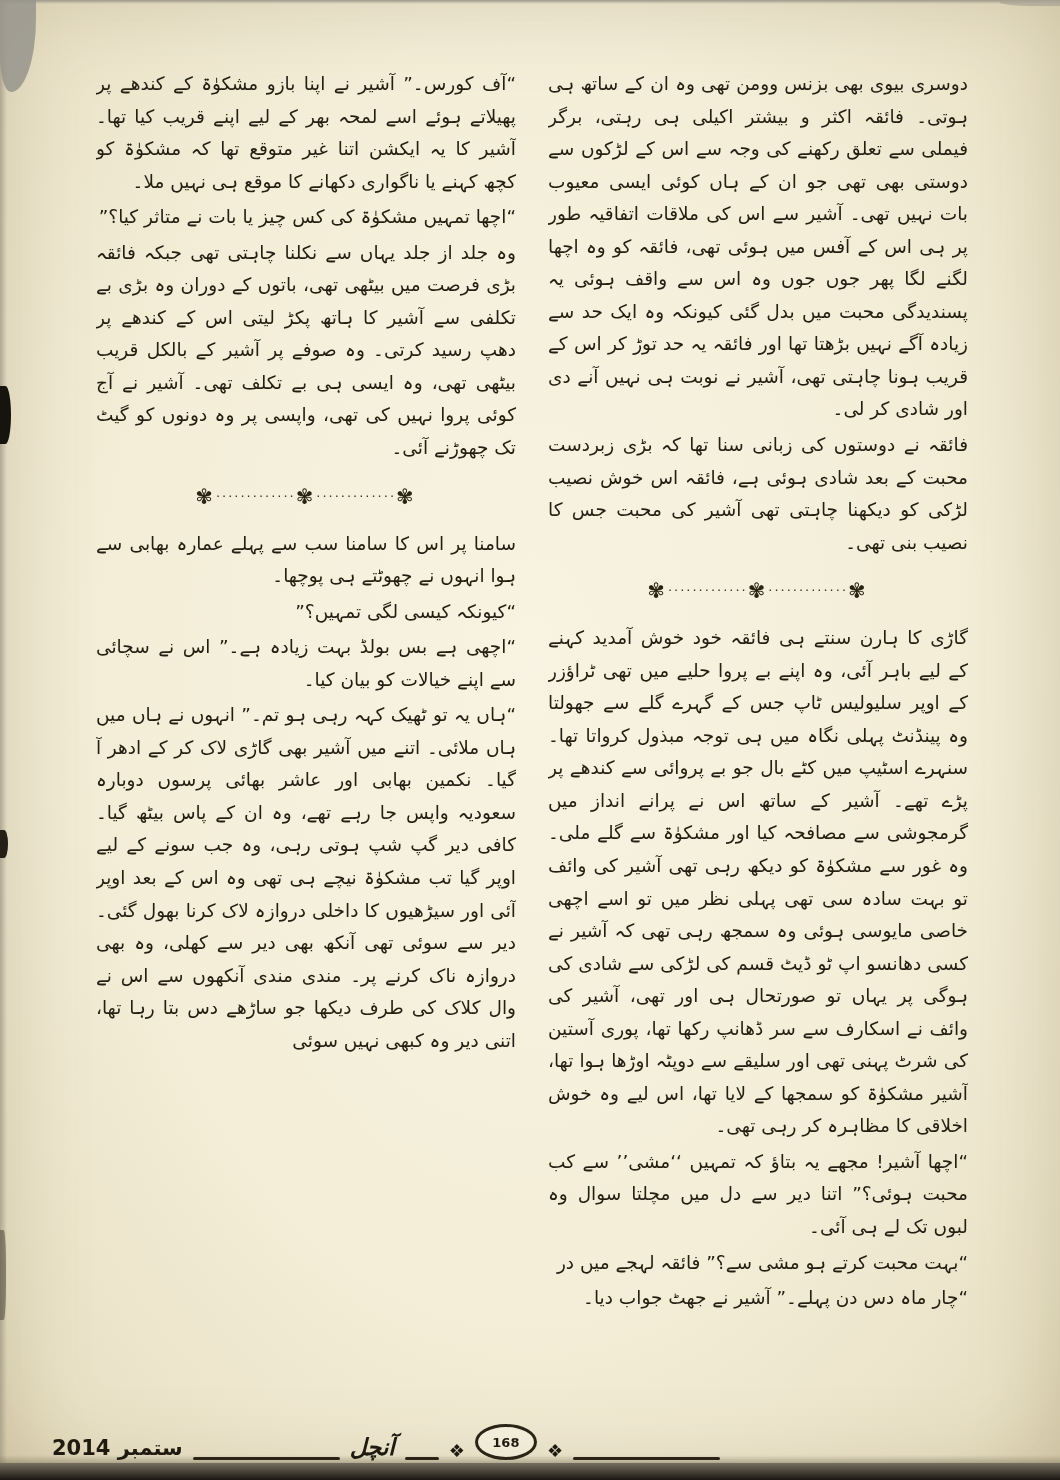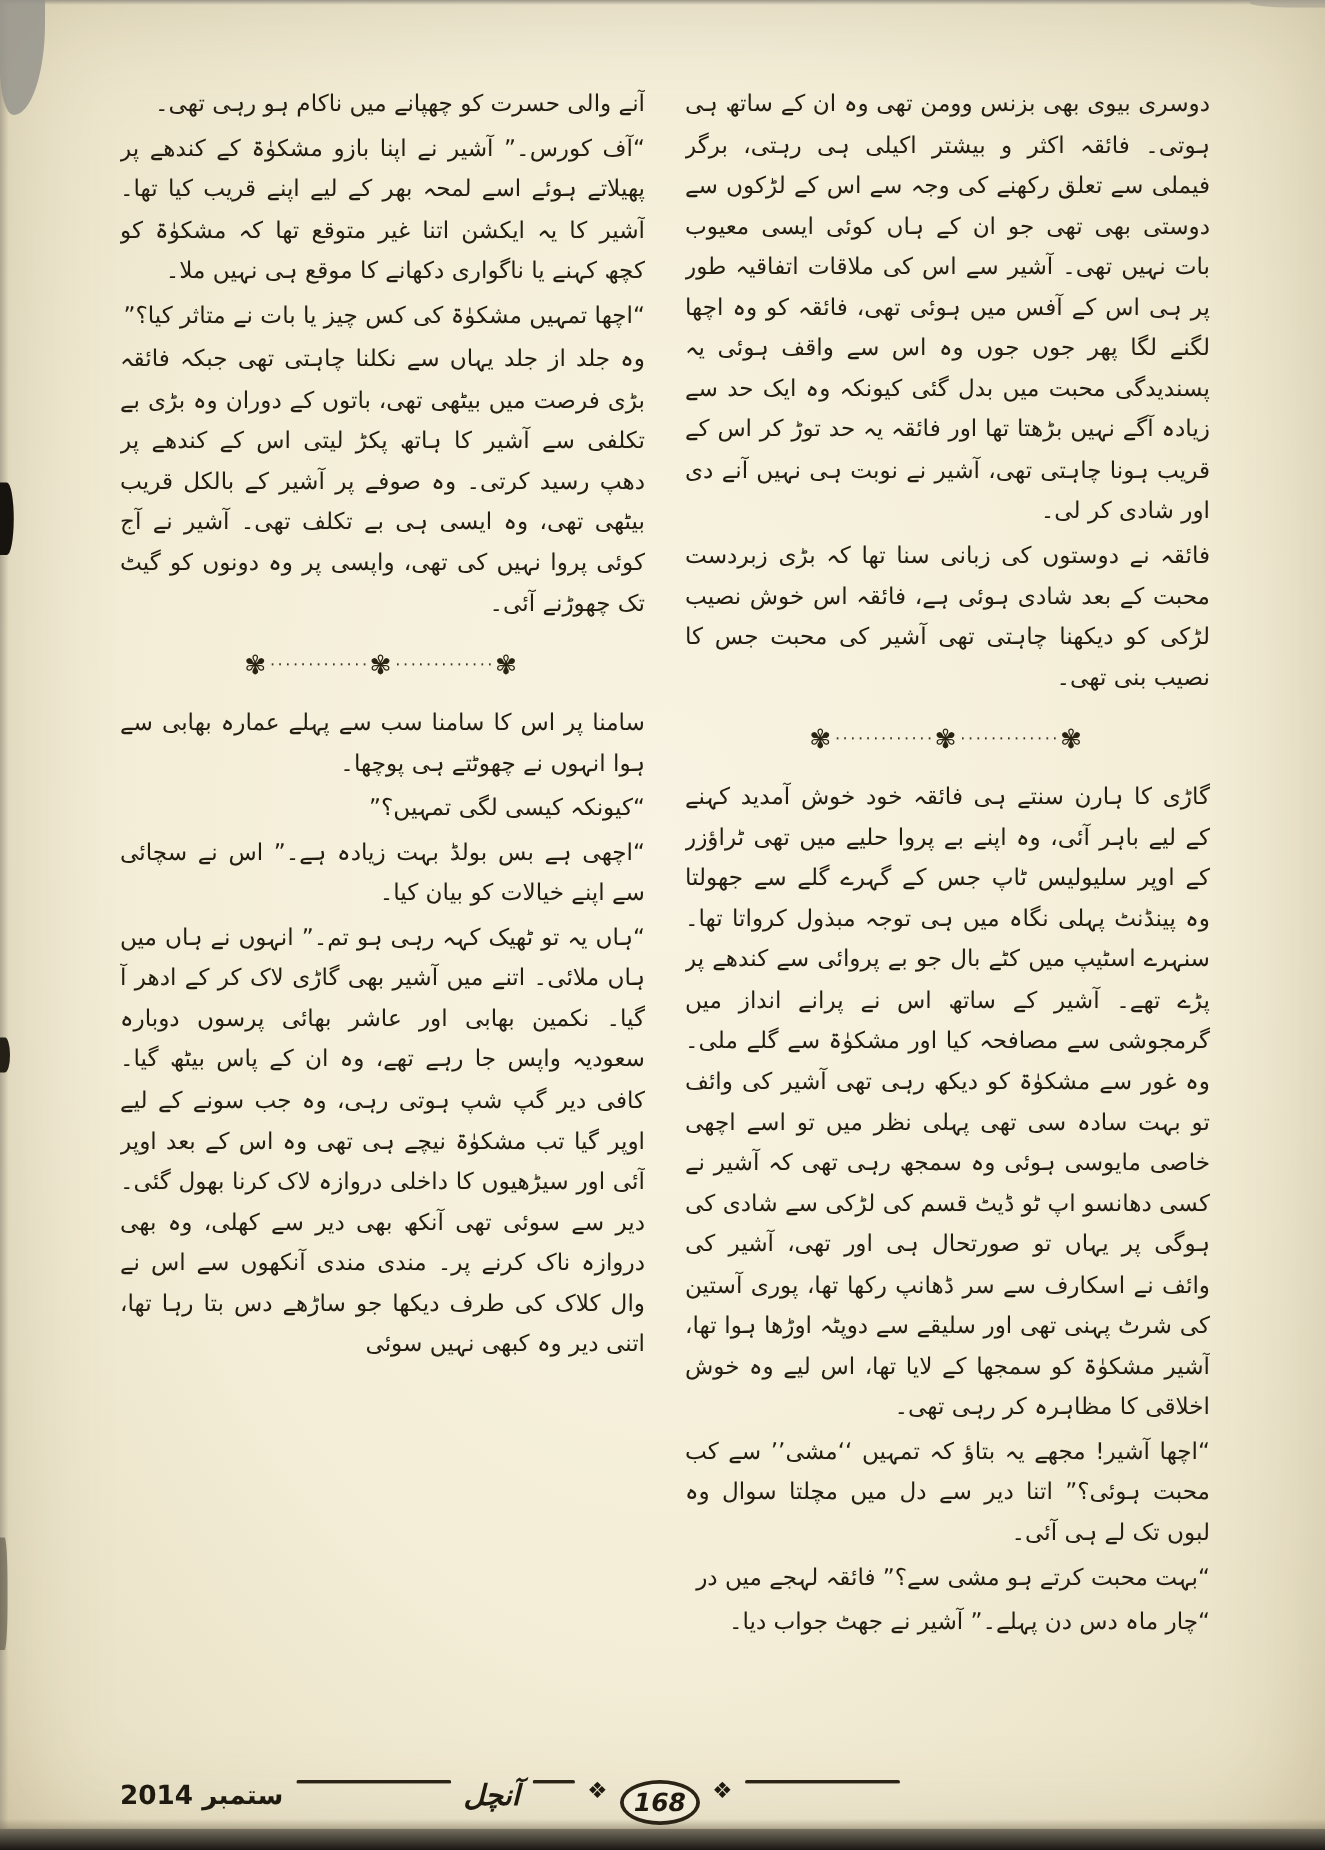--- a/index.html
+++ b/index.html
@@ -52,41 +52,39 @@
     white-space:nowrap;
   }
   .ornament-row .dots{font-size:13px;letter-spacing:2px;vertical-align:3px;color:#3a3322;}
 
   
   .footer{
     position:absolute;
     left:52px;right:340px;bottom:20px;
     display:flex;
     direction:ltr;
-    align-items:flex-start;
+    align-items:flex-end;
     gap:10px;
     font-weight:bold;
     font-size:21px;
     color:#1f1a10;
-    margin-left:44px;
   }
   .f-line{flex:1;height:0;border-top:3px solid #2b2416;border-radius:2px;}
   .f-line.short{flex:0 0 34px;}
   .f-orn{font-size:18px;line-height:1;}
   .f-page{
     flex:0 0 auto;
     min-width:62px;height:36px;
     border:3px solid #2b2416;
     border-radius:50%;
     display:flex;align-items:center;justify-content:center;
-    font-size:20px;
+    font-size:13px;
     padding:0 8px;
     box-sizing:border-box;
     background:rgba(255,252,240,.35);
-    font-style:italic;
   }
   .f-date{white-space:nowrap;direction:rtl;}
   .f-title{white-space:nowrap;direction:rtl;font-size:23px;font-style:italic;}
 </style>
 </head>
 <body>
 
 <div class="page">
 
   <div class="artifact edge-top"></div>
@@ -107,21 +105,20 @@
       <div class="ornament-row">
         <span>✾</span><span class="dots">·············</span><span>✾</span><span class="dots">·············</span><span>✾</span>
       </div>
       <p>گاڑی کا ہارن سنتے ہی فائقہ خود خوش آمدید کہنے کے لیے باہر آئی، وہ اپنے بے پروا حلیے میں تھی ٹراؤزر کے اوپر سلیولیس ٹاپ جس کے گہرے گلے سے جھولتا وہ پینڈنٹ پہلی نگاہ میں ہی توجہ مبذول کرواتا تھا۔ سنہرے اسٹیپ میں کٹے بال جو بے پروائی سے کندھے پر پڑے تھے۔ آشیر کے ساتھ اس نے پرانے انداز میں گرمجوشی سے مصافحہ کیا اور مشکوٰۃ سے گلے ملی۔ وہ غور سے مشکوٰۃ کو دیکھ رہی تھی آشیر کی وائف تو بہت سادہ سی تھی پہلی نظر میں تو اسے اچھی خاصی مایوسی ہوئی وہ سمجھ رہی تھی کہ آشیر نے کسی دھانسو اپ ٹو ڈیٹ قسم کی لڑکی سے شادی کی ہوگی پر یہاں تو صورتحال ہی اور تھی، آشیر کی وائف نے اسکارف سے سر ڈھانپ رکھا تھا، پوری آستین کی شرٹ پہنی تھی اور سلیقے سے دوپٹہ اوڑھا ہوا تھا، آشیر مشکوٰۃ کو سمجھا کے لایا تھا، اس لیے وہ خوش اخلاقی کا مظاہرہ کر رہی تھی۔</p>
       <p>“اچھا آشیر! مجھے یہ بتاؤ کہ تمہیں ‘‘مشی’’ سے کب محبت ہوئی؟” اتنا دیر سے دل میں مچلتا سوال وہ لبوں تک لے ہی آئی۔</p>
       <p>“بہت محبت کرتے ہو مشی سے؟” فائقہ لہجے میں در</p>
       <p>“چار ماہ دس دن پہلے۔” آشیر نے جھٹ جواب دیا۔</p>
     </div>
 
     <div class="column">
-      <p>آنے والی حسرت کو چھپانے میں ناکام ہو رہی تھی۔</p>
       <p>“آف کورس۔” آشیر نے اپنا بازو مشکوٰۃ کے کندھے پر پھیلاتے ہوئے اسے لمحہ بھر کے لیے اپنے قریب کیا تھا۔ آشیر کا یہ ایکشن اتنا غیر متوقع تھا کہ مشکوٰۃ کو کچھ کہنے یا ناگواری دکھانے کا موقع ہی نہیں ملا۔</p>
       <p>“اچھا تمہیں مشکوٰۃ کی کس چیز یا بات نے متاثر کیا؟”</p>
       <p>وہ جلد از جلد یہاں سے نکلنا چاہتی تھی جبکہ فائقہ بڑی فرصت میں بیٹھی تھی، باتوں کے دوران وہ بڑی بے تکلفی سے آشیر کا ہاتھ پکڑ لیتی اس کے کندھے پر دھپ رسید کرتی۔ وہ صوفے پر آشیر کے بالکل قریب بیٹھی تھی، وہ ایسی ہی بے تکلف تھی۔ آشیر نے آج کوئی پروا نہیں کی تھی، واپسی پر وہ دونوں کو گیٹ تک چھوڑنے آئی۔</p>
       <div class="ornament-row">
         <span>✾</span><span class="dots">·············</span><span>✾</span><span class="dots">·············</span><span>✾</span>
       </div>
       <p>سامنا پر اس کا سامنا سب سے پہلے عمارہ بھابی سے ہوا انہوں نے چھوٹتے ہی پوچھا۔</p>
       <p>“کیونکہ کیسی لگی تمہیں؟”</p>
       <p>“اچھی ہے بس بولڈ بہت زیادہ ہے۔” اس نے سچائی سے اپنے خیالات کو بیان کیا۔</p>
       <p>“ہاں یہ تو ٹھیک کہہ رہی ہو تم۔” انہوں نے ہاں میں ہاں ملائی۔ اتنے میں آشیر بھی گاڑی لاک کر کے ادھر آ گیا۔ نکمین بھابی اور عاشر بھائی پرسوں دوبارہ سعودیہ واپس جا رہے تھے، وہ ان کے پاس بیٹھ گیا۔ کافی دیر گپ شپ ہوتی رہی، وہ جب سونے کے لیے اوپر گیا تب مشکوٰۃ نیچے ہی تھی وہ اس کے بعد اوپر آئی اور سیڑھیوں کا داخلی دروازہ لاک کرنا بھول گئی۔ دیر سے سوئی تھی آنکھ بھی دیر سے کھلی، وہ بھی دروازہ ناک کرنے پر۔ مندی مندی آنکھوں سے اس نے وال کلاک کی طرف دیکھا جو ساڑھے دس بتا رہا تھا، اتنی دیر وہ کبھی نہیں سوئی</p>

